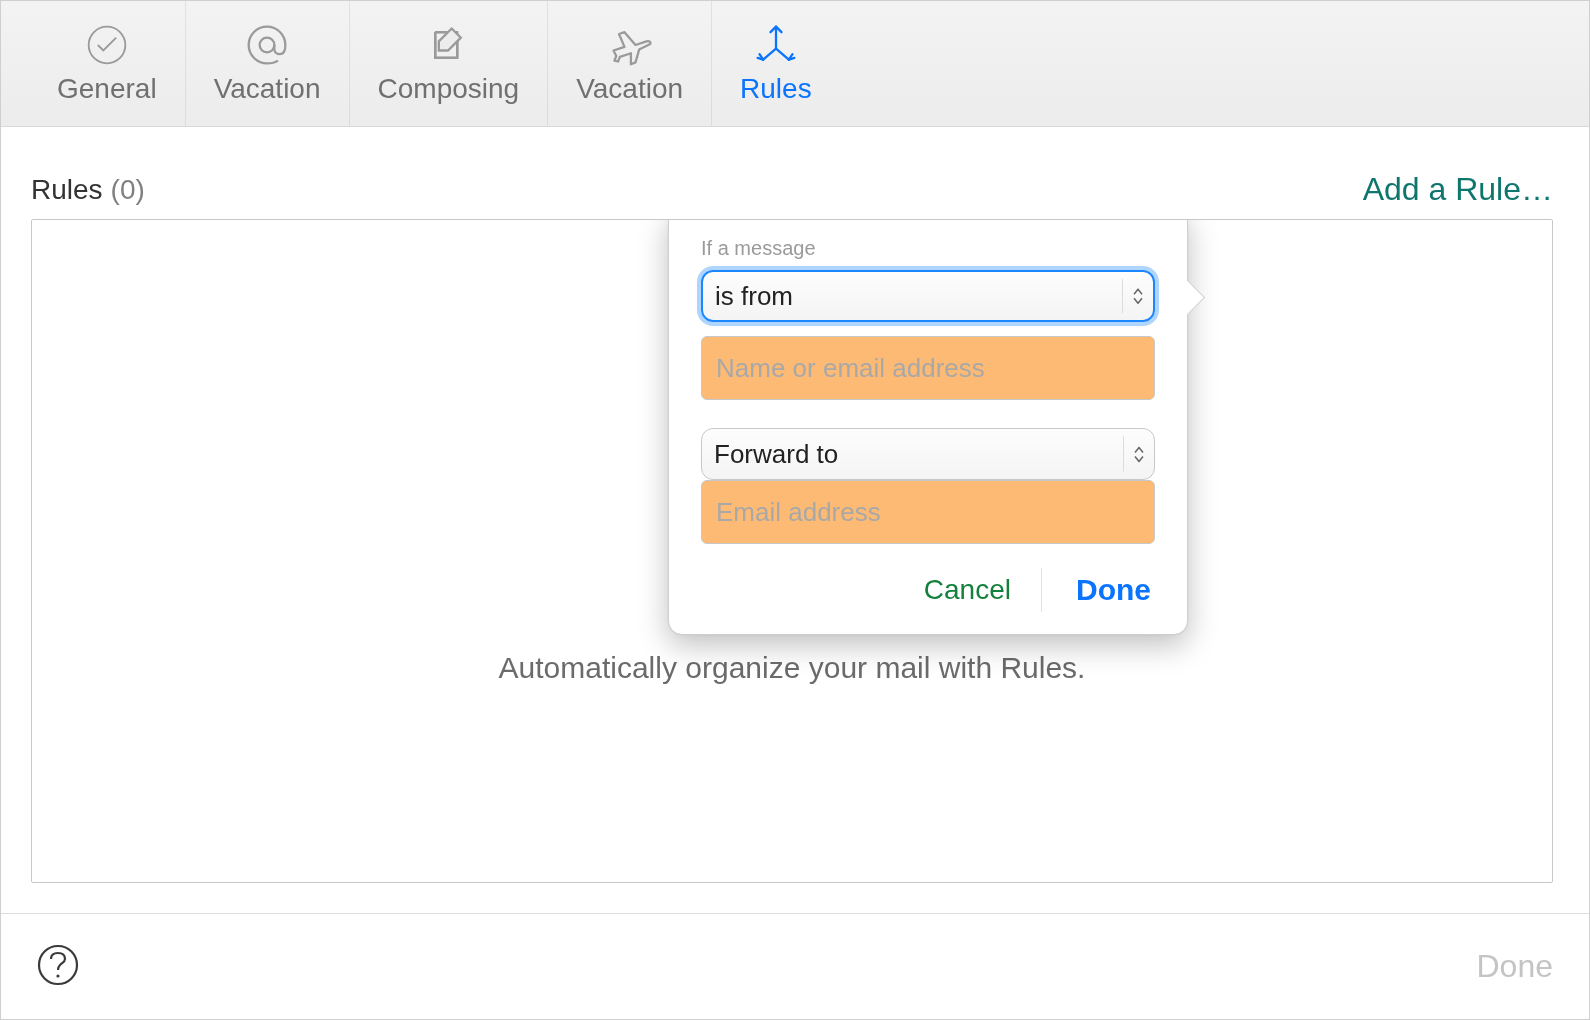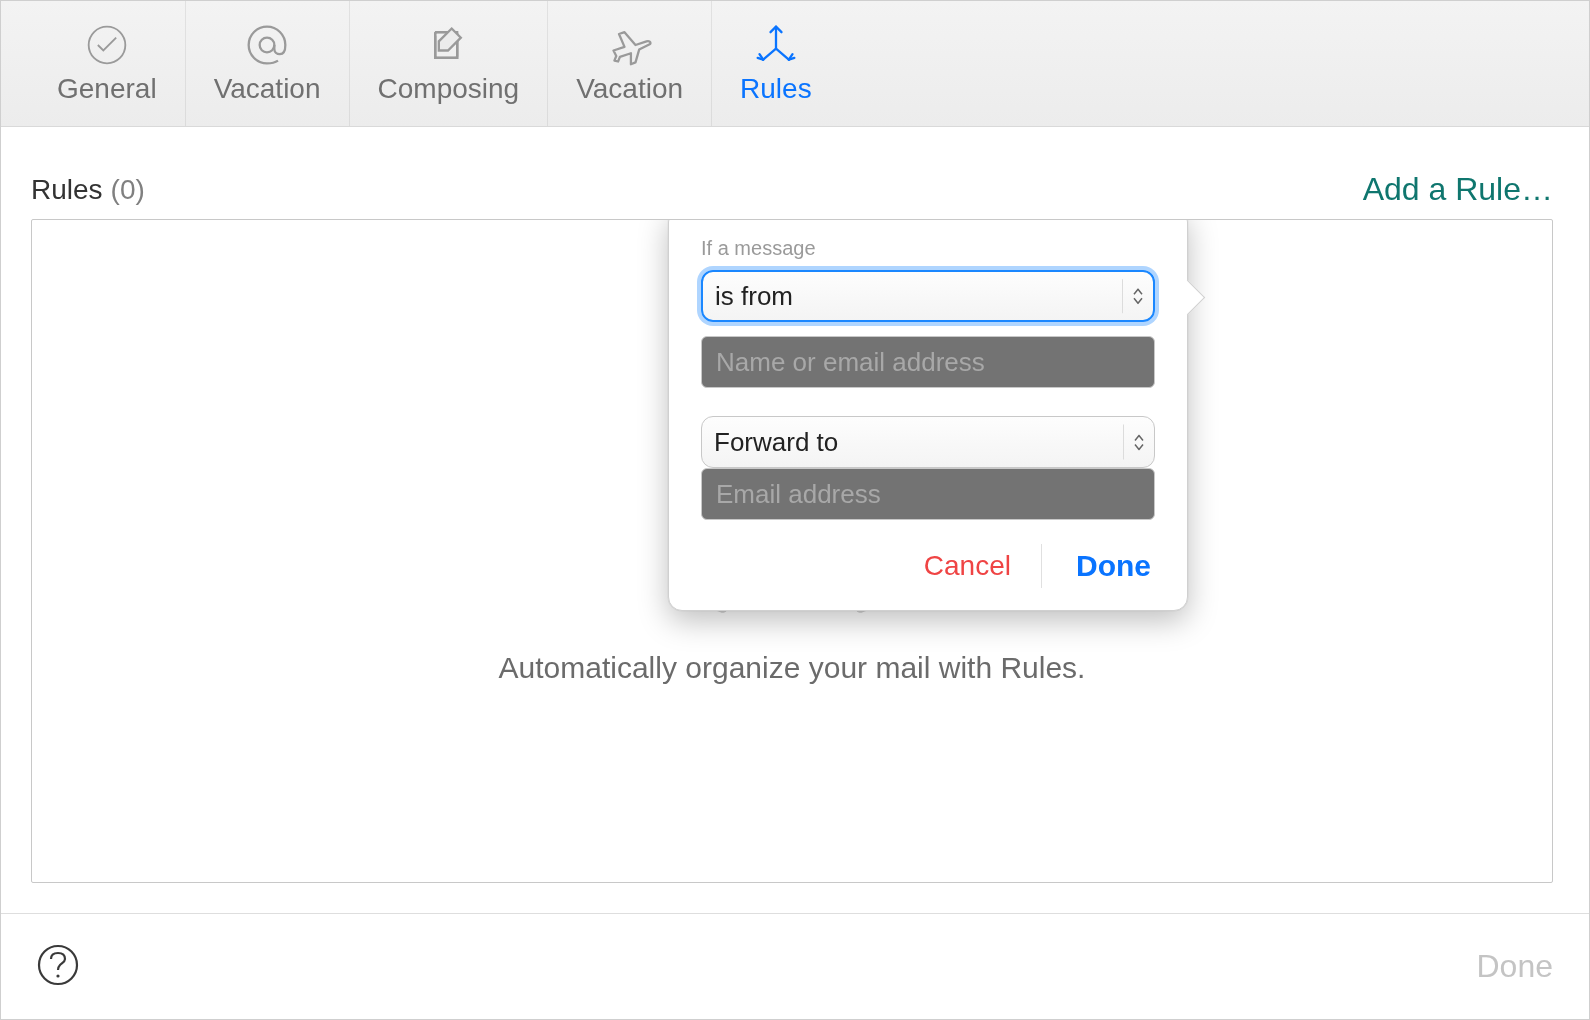--- a/index.html
+++ b/index.html
@@ -175,41 +175,41 @@
       color: #666;
       border-left: 1px solid #dcdcdc;
       padding-left: 10px;
       height: 70%;
       justify-content: center;
     }
     .popover-select .stepper svg { width: 10px; height: 7px; }
 
     .popover-input {
       width: 100%;
-      height: 52px;
+      height: 64px;
       border: 1px solid #c8c8c8;
       border-radius: 6px;
       padding: 0 14px;
       font-size: 26px;
       color: #222;
       outline: none;
       margin-bottom: 28px;
-      background: #737373;
+      background: #fdba74;
     }
     .popover-input::placeholder { color: #a8a8a8; }
 
     .popover-actions {
       display: flex;
       justify-content: flex-end;
       align-items: center;
       gap: 34px;
       margin-top: 8px;
     }
     .popover-cancel {
-      color: #ef4444;
+      color: #15803d;
       font-size: 28px;
       cursor: pointer;
       padding-right: 30px;
       border-right: 1px solid #e0e0e0;
       line-height: 44px;
     }
     .popover-done {
       color: #0a74ff;
       font-size: 30px;
       font-weight: 700;

